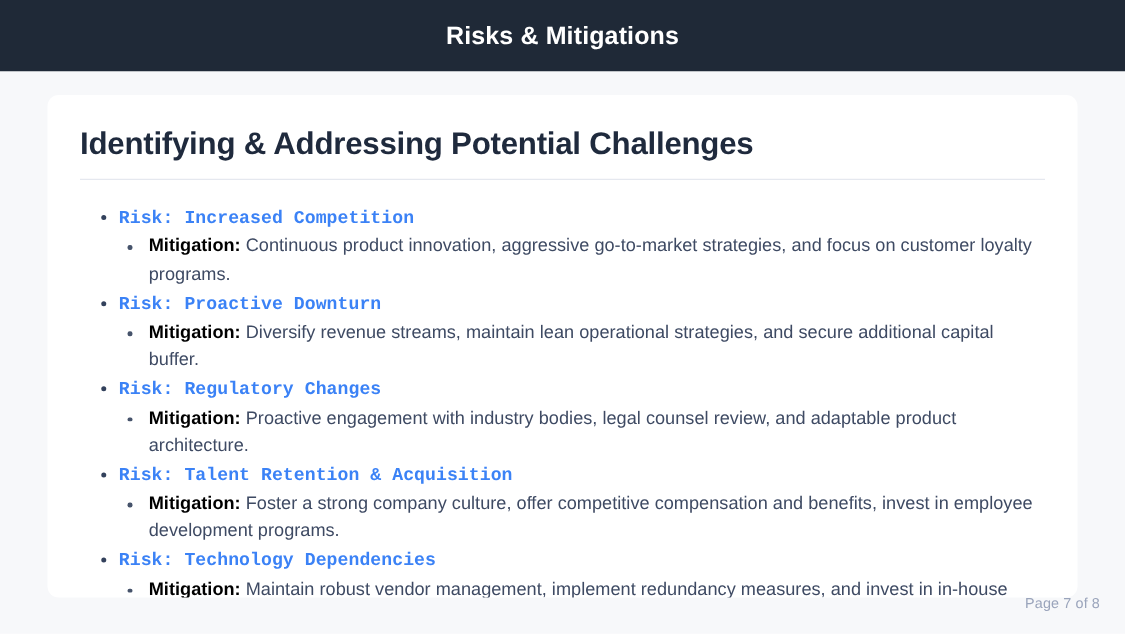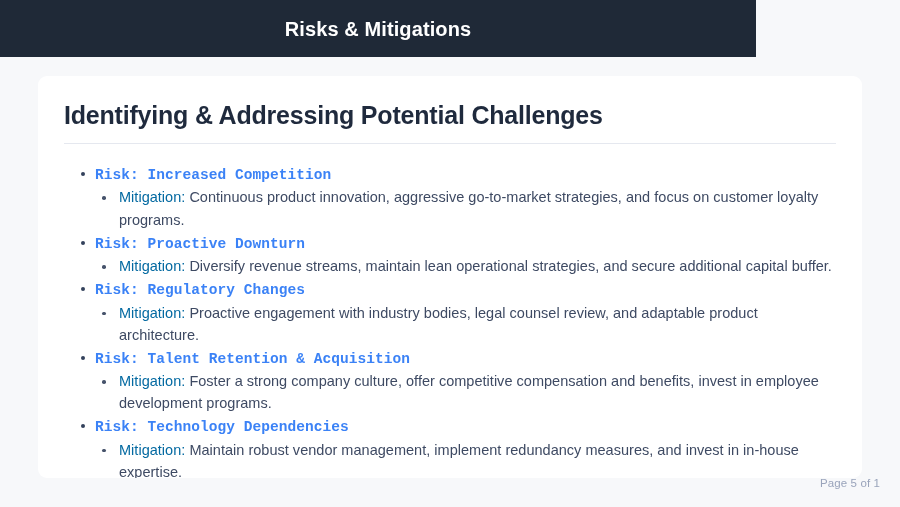--- a/index.html
+++ b/index.html
@@ -13,21 +13,21 @@
   body {
     font-family: "Liberation Sans", sans-serif;
     background: #f7f8fa;
     position: relative;
   }
 
   
   .header-bar {
     position: absolute;
     top: 0; left: 0;
-    width: 756px;
+    width: 900px;
     height: 57px;
     background: #1f2937;
     display: flex;
     align-items: center;
     justify-content: center;
   }
   .header-title {
     color: #ffffff;
     font-size: 20px;
     font-weight: bold;
@@ -126,22 +126,22 @@
   .mitigation-text {
     font-size: 14.5px;
     color: #3e4a63;
     line-height: 1.52;
     display: block;
     letter-spacing: 0.02px;
     max-width: 728px;
   }
 
   .mitigation-text .strong {
-    font-weight: normal;
-    color: #0369a1;
+    font-weight: bold;
+    color: #000000;
   }
 
   
   .page-footer {
     position: absolute;
     right: 20px;
     bottom: 18px;
     font-size: 11.5px;
     color: #9aa4bb;
     letter-spacing: 0.1px;
@@ -215,13 +215,13 @@
             <span class="bullet-dot-sm"></span>
             <span class="mitigation-text"><span class="strong">Mitigation:</span> <span>Maintain robust vendor management, implement redundancy measures, and invest in in-house expertise.</span></span>
           </li>
         </ul>
       </li>
 
     </ul>
   </div>
 </div>
 
-<div class="page-footer">Page 5 of 1</div>
+<div class="page-footer">Page 7 of 8</div>
 
 </body></html>

